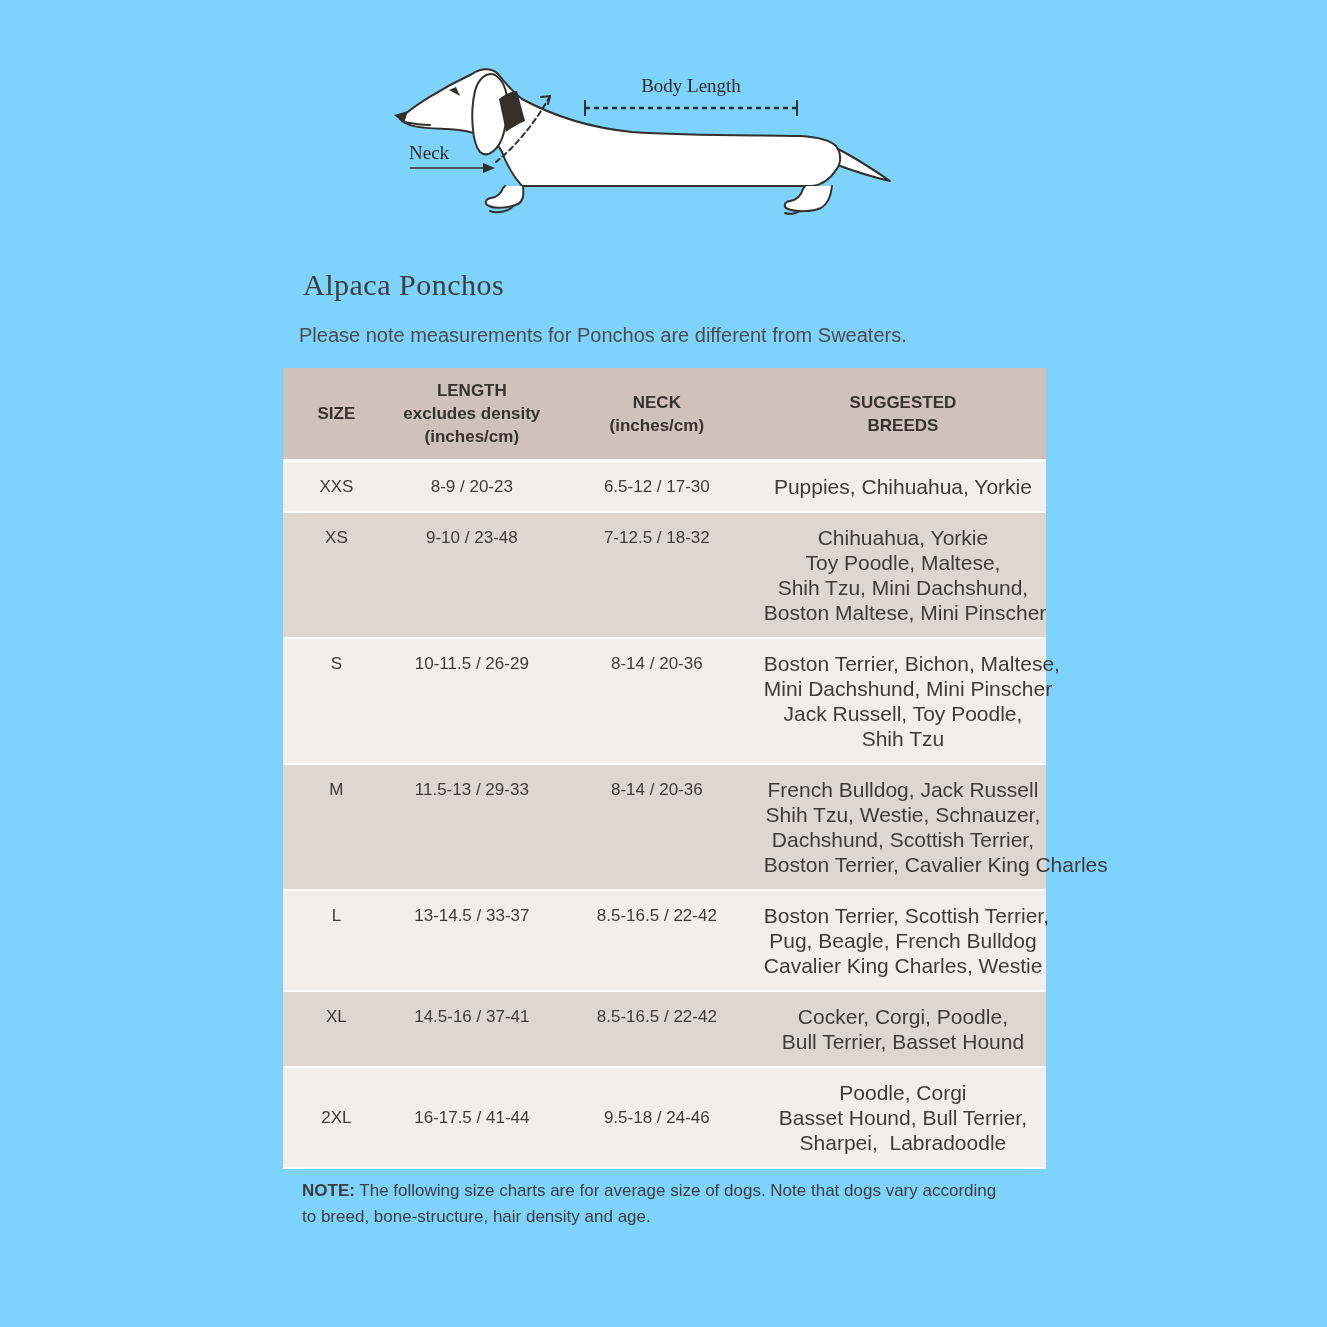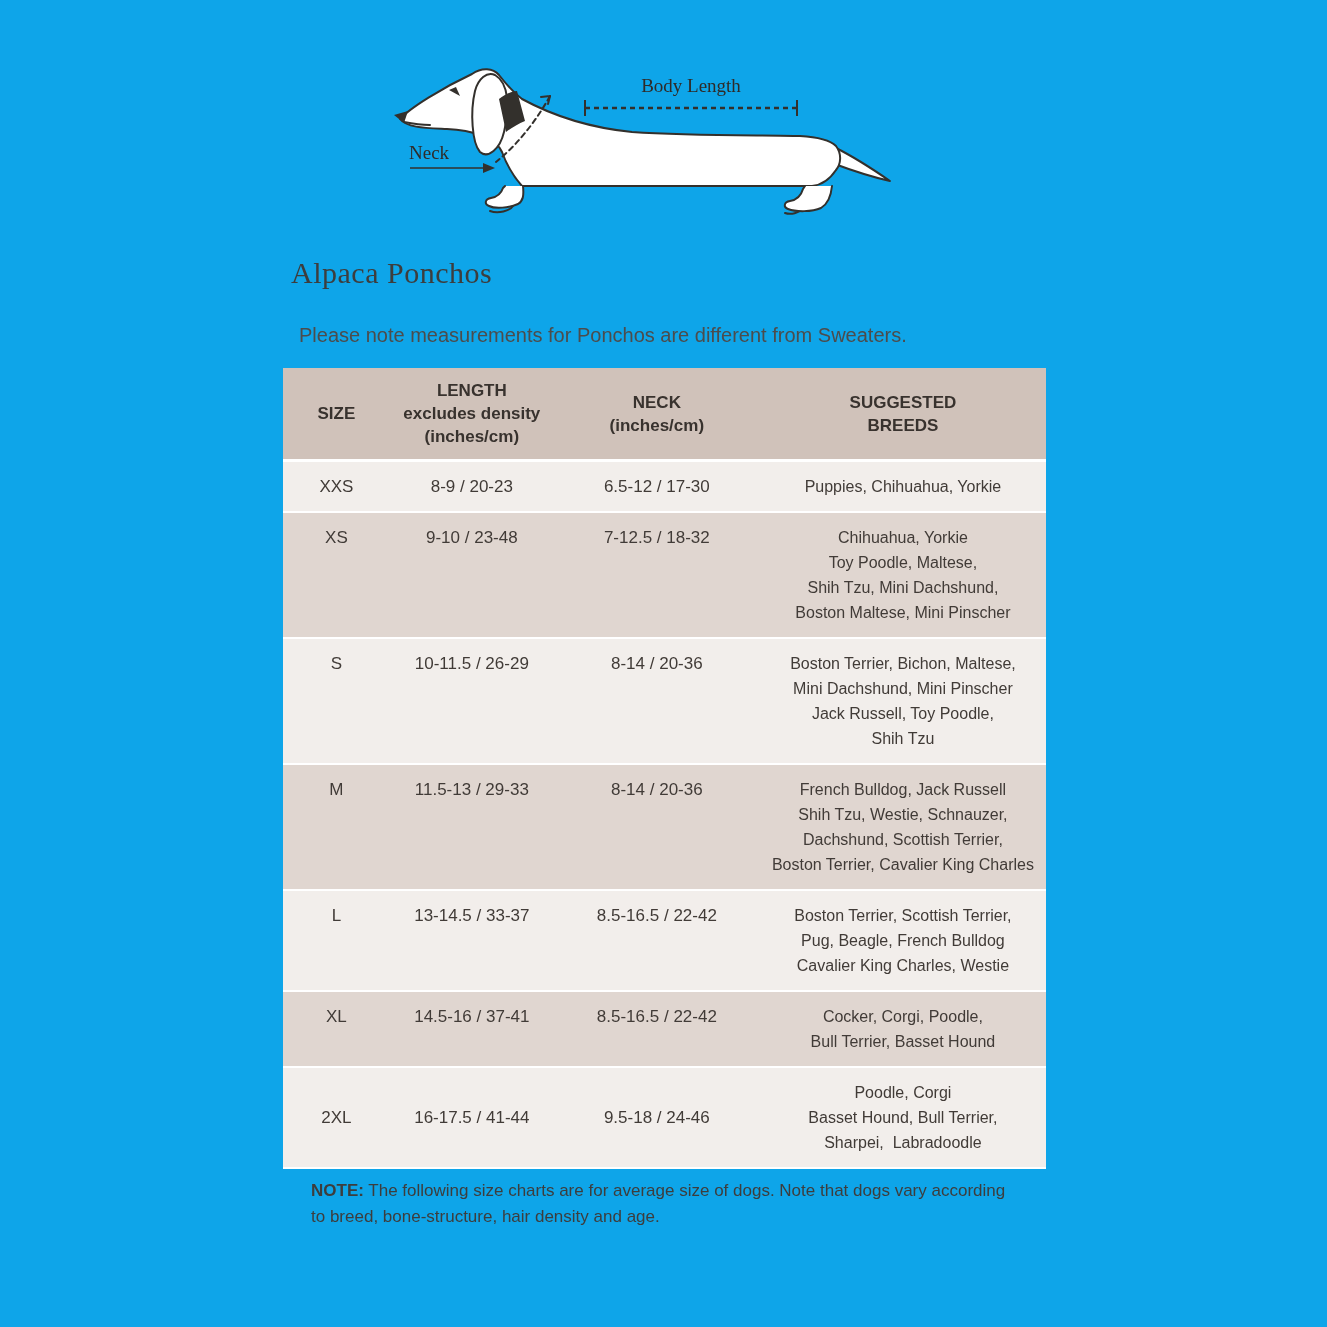--- a/index.html
+++ b/index.html
@@ -1,25 +1,25 @@
 <!DOCTYPE html>
 <html style="--header-bg: #d0c2ba; --row-dark-bg: #e0d6d0; --row-light-bg: #f2eeeb; --text: #3d3d3d;"><head>
 <meta charset="utf-8">
 <style>
   html,body{margin:0;padding:0;background:#ffffff;}
   .page{
-    position:relative;width:1327px;height:1327px;background:#0ea5e9;overflow:hidden;
+    position:relative;width:1327px;height:1327px;background:#7dd3fc;overflow:hidden;
     font-family:"Liberation Sans",sans-serif;color:#3d3d3d;
   }
   
   .dog-figure{position:absolute;left:392px;top:58px;}
   .svg-label{font-family:"Liberation Serif",serif;font-size:19px;fill:#2f2b28;}
   
   .page-title{
-    position:absolute;left:291px;top:256px;margin:0;
+    position:absolute;left:291px;top:256px;margin:12px;
     font-family:"Liberation Serif",serif;font-weight:400;font-size:30px;
     color:#3d3d3d;letter-spacing:.5px;
   }
   .page-subtitle{
     position:absolute;left:291px;top:316px;margin:8px;
     font-size:20px;color:#4c4c4c;
   }
   
   .size-table{
     position:absolute;left:283px;top:368px;width:763px;
@@ -32,23 +32,23 @@
   }
   .th-main,.th-sub{white-space:pre-line;}
   .size-table td{
     font-size:17px;line-height:25px;padding:12px 4px;text-align:center;
     vertical-align:top;border-bottom:2px solid #ffffff;
   }
   .size-table tbody tr:nth-child(odd){background:var(--row-light-bg);}
   .size-table tbody tr:nth-child(even){background:var(--row-dark-bg);}
   .size-table tbody tr:last-child td{vertical-align:middle;}
   td.col-size,td.col-length,td.col-neck{white-space:nowrap;}
-  td.col-breeds{white-space:pre;font-size:16px;text-align:center;}
+  td.col-breeds{white-space:pre;font-size:21px;text-align:center;}
   
-  .notes{position:absolute;left:311px;top:1178px;width:706px;font-size:17px;line-height:26px;color:#3d3d3d;}
+  .notes{position:absolute;left:302px;top:1178px;width:706px;font-size:17px;line-height:26px;color:#3d3d3d;}
   .note-para{margin:0;}
   .note-para + .note-para{margin-top:12px;}
 </style>
 </head>
 <body>
 
 <div class="page">
 
   <svg class="dog-figure" viewBox="0 0 520 170" width="520" height="170">
     <g stroke="#33302c" stroke-width="2" fill="none" stroke-linecap="round" stroke-linejoin="round">

